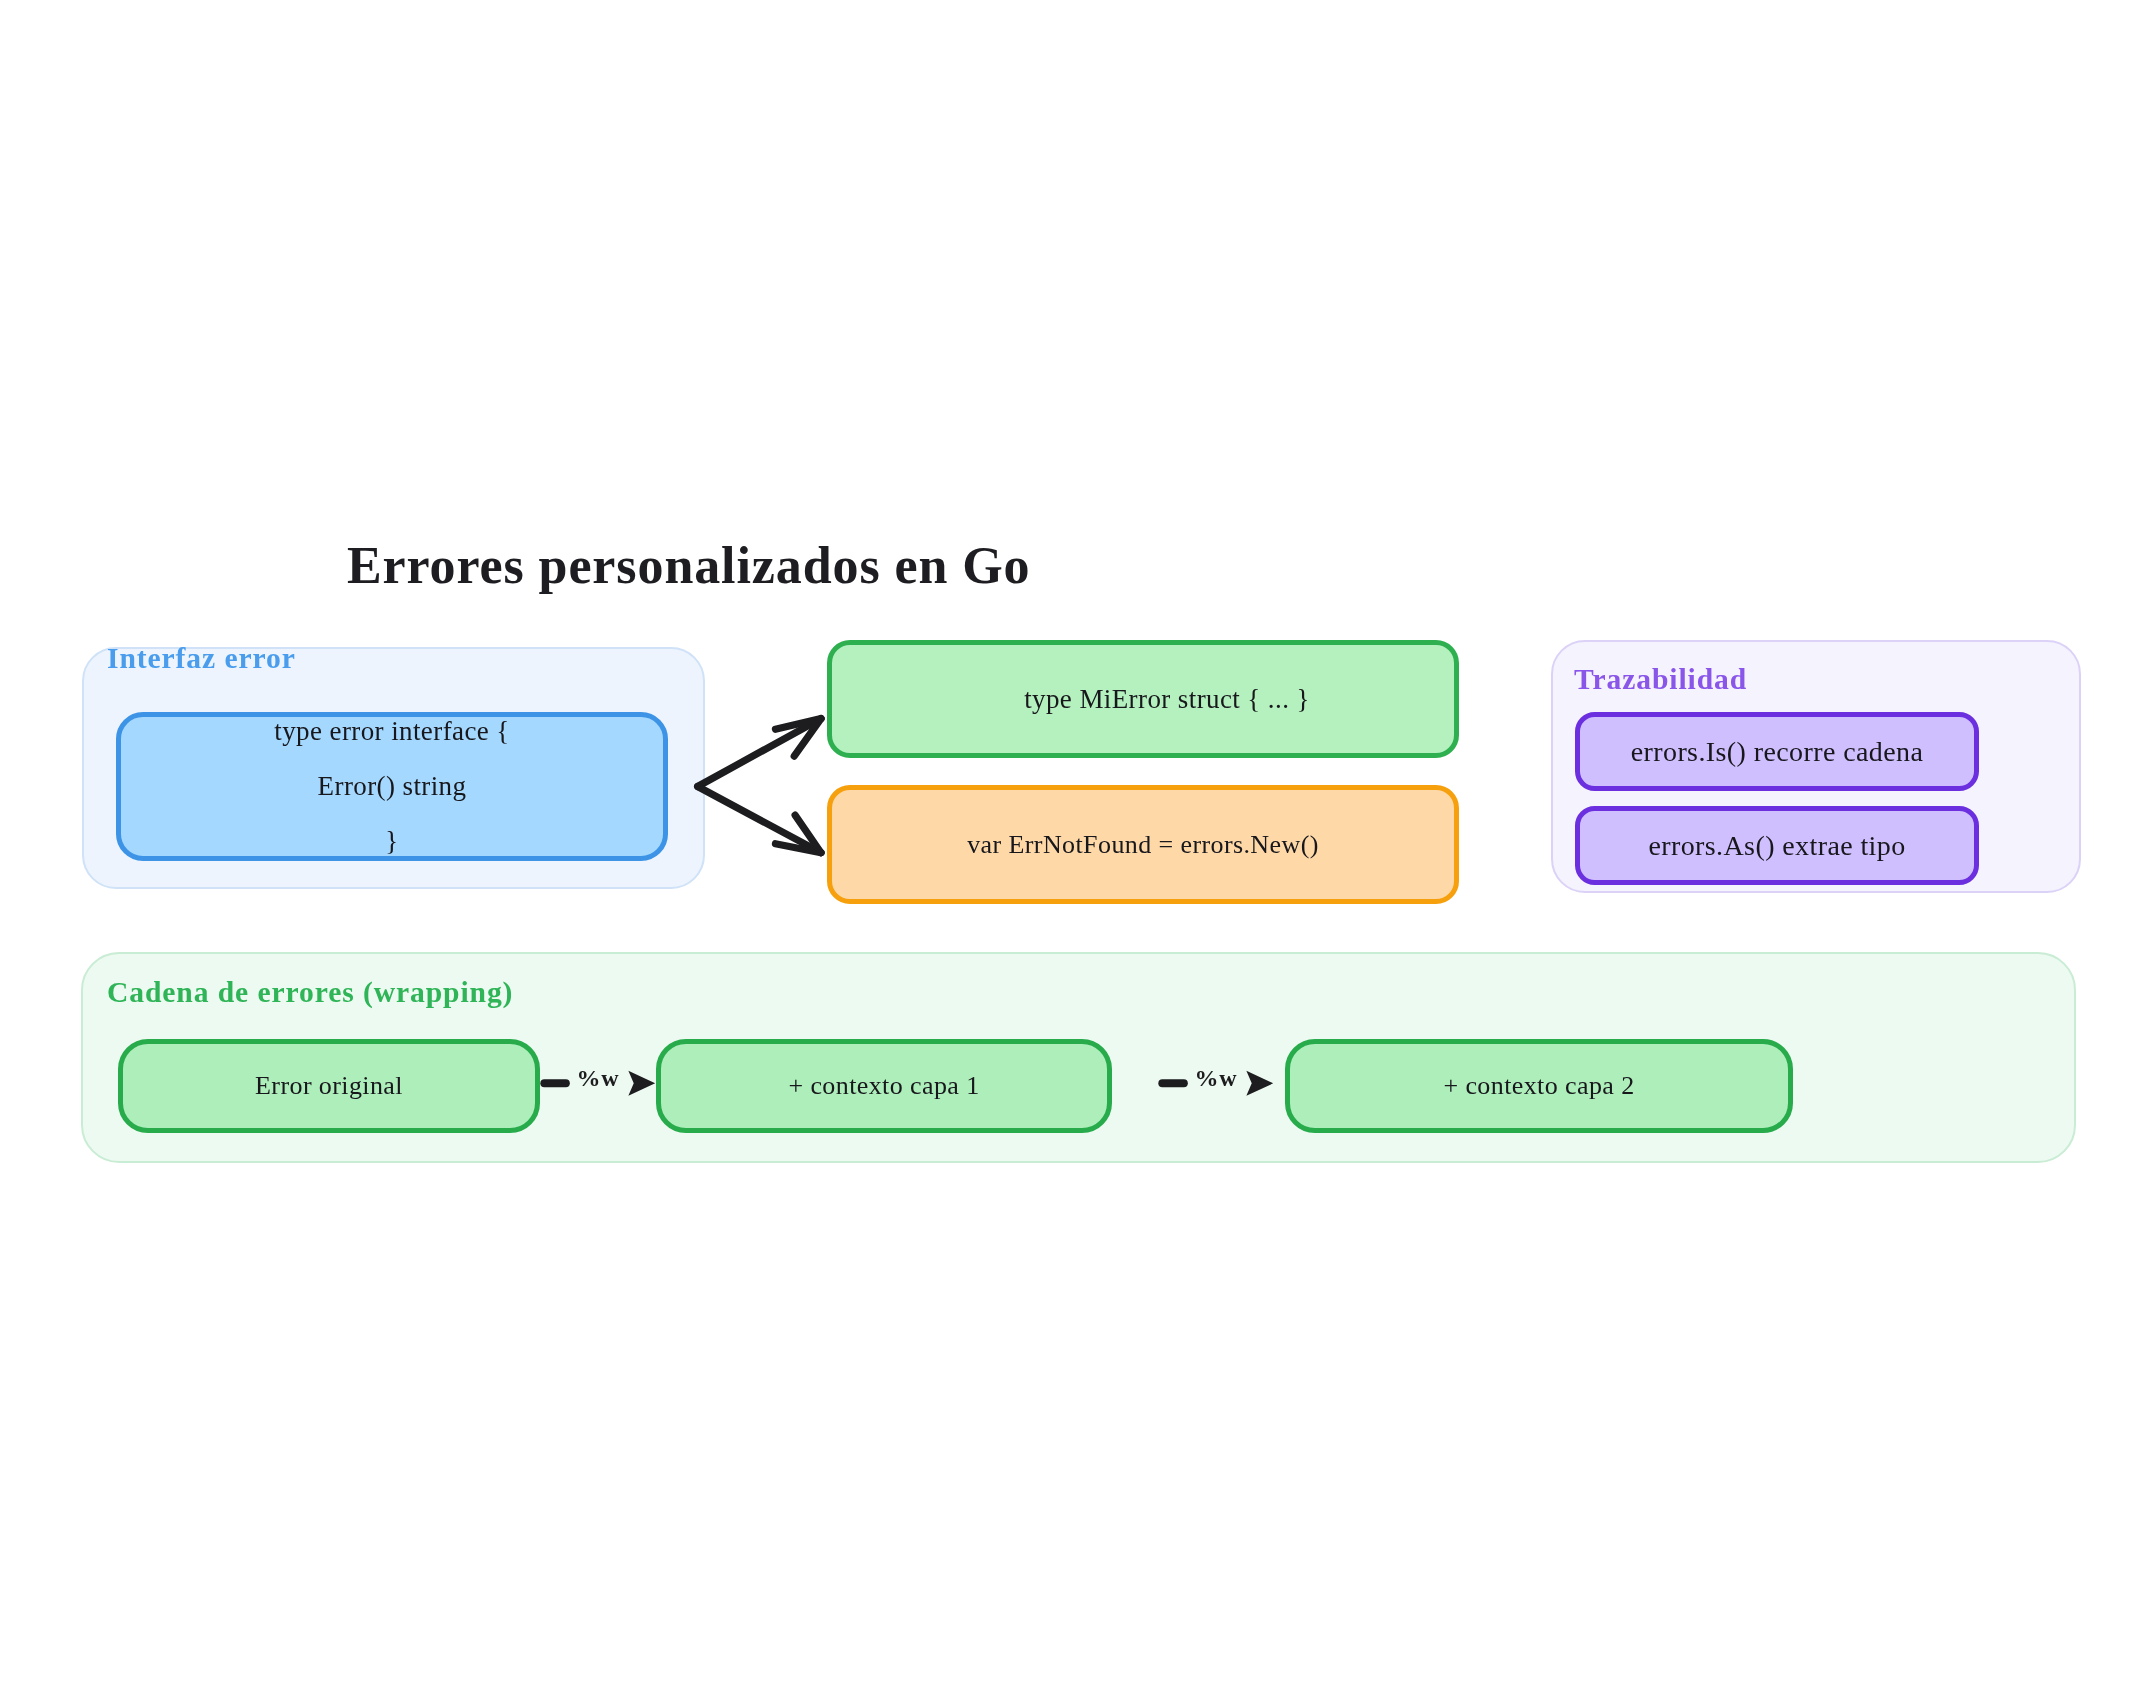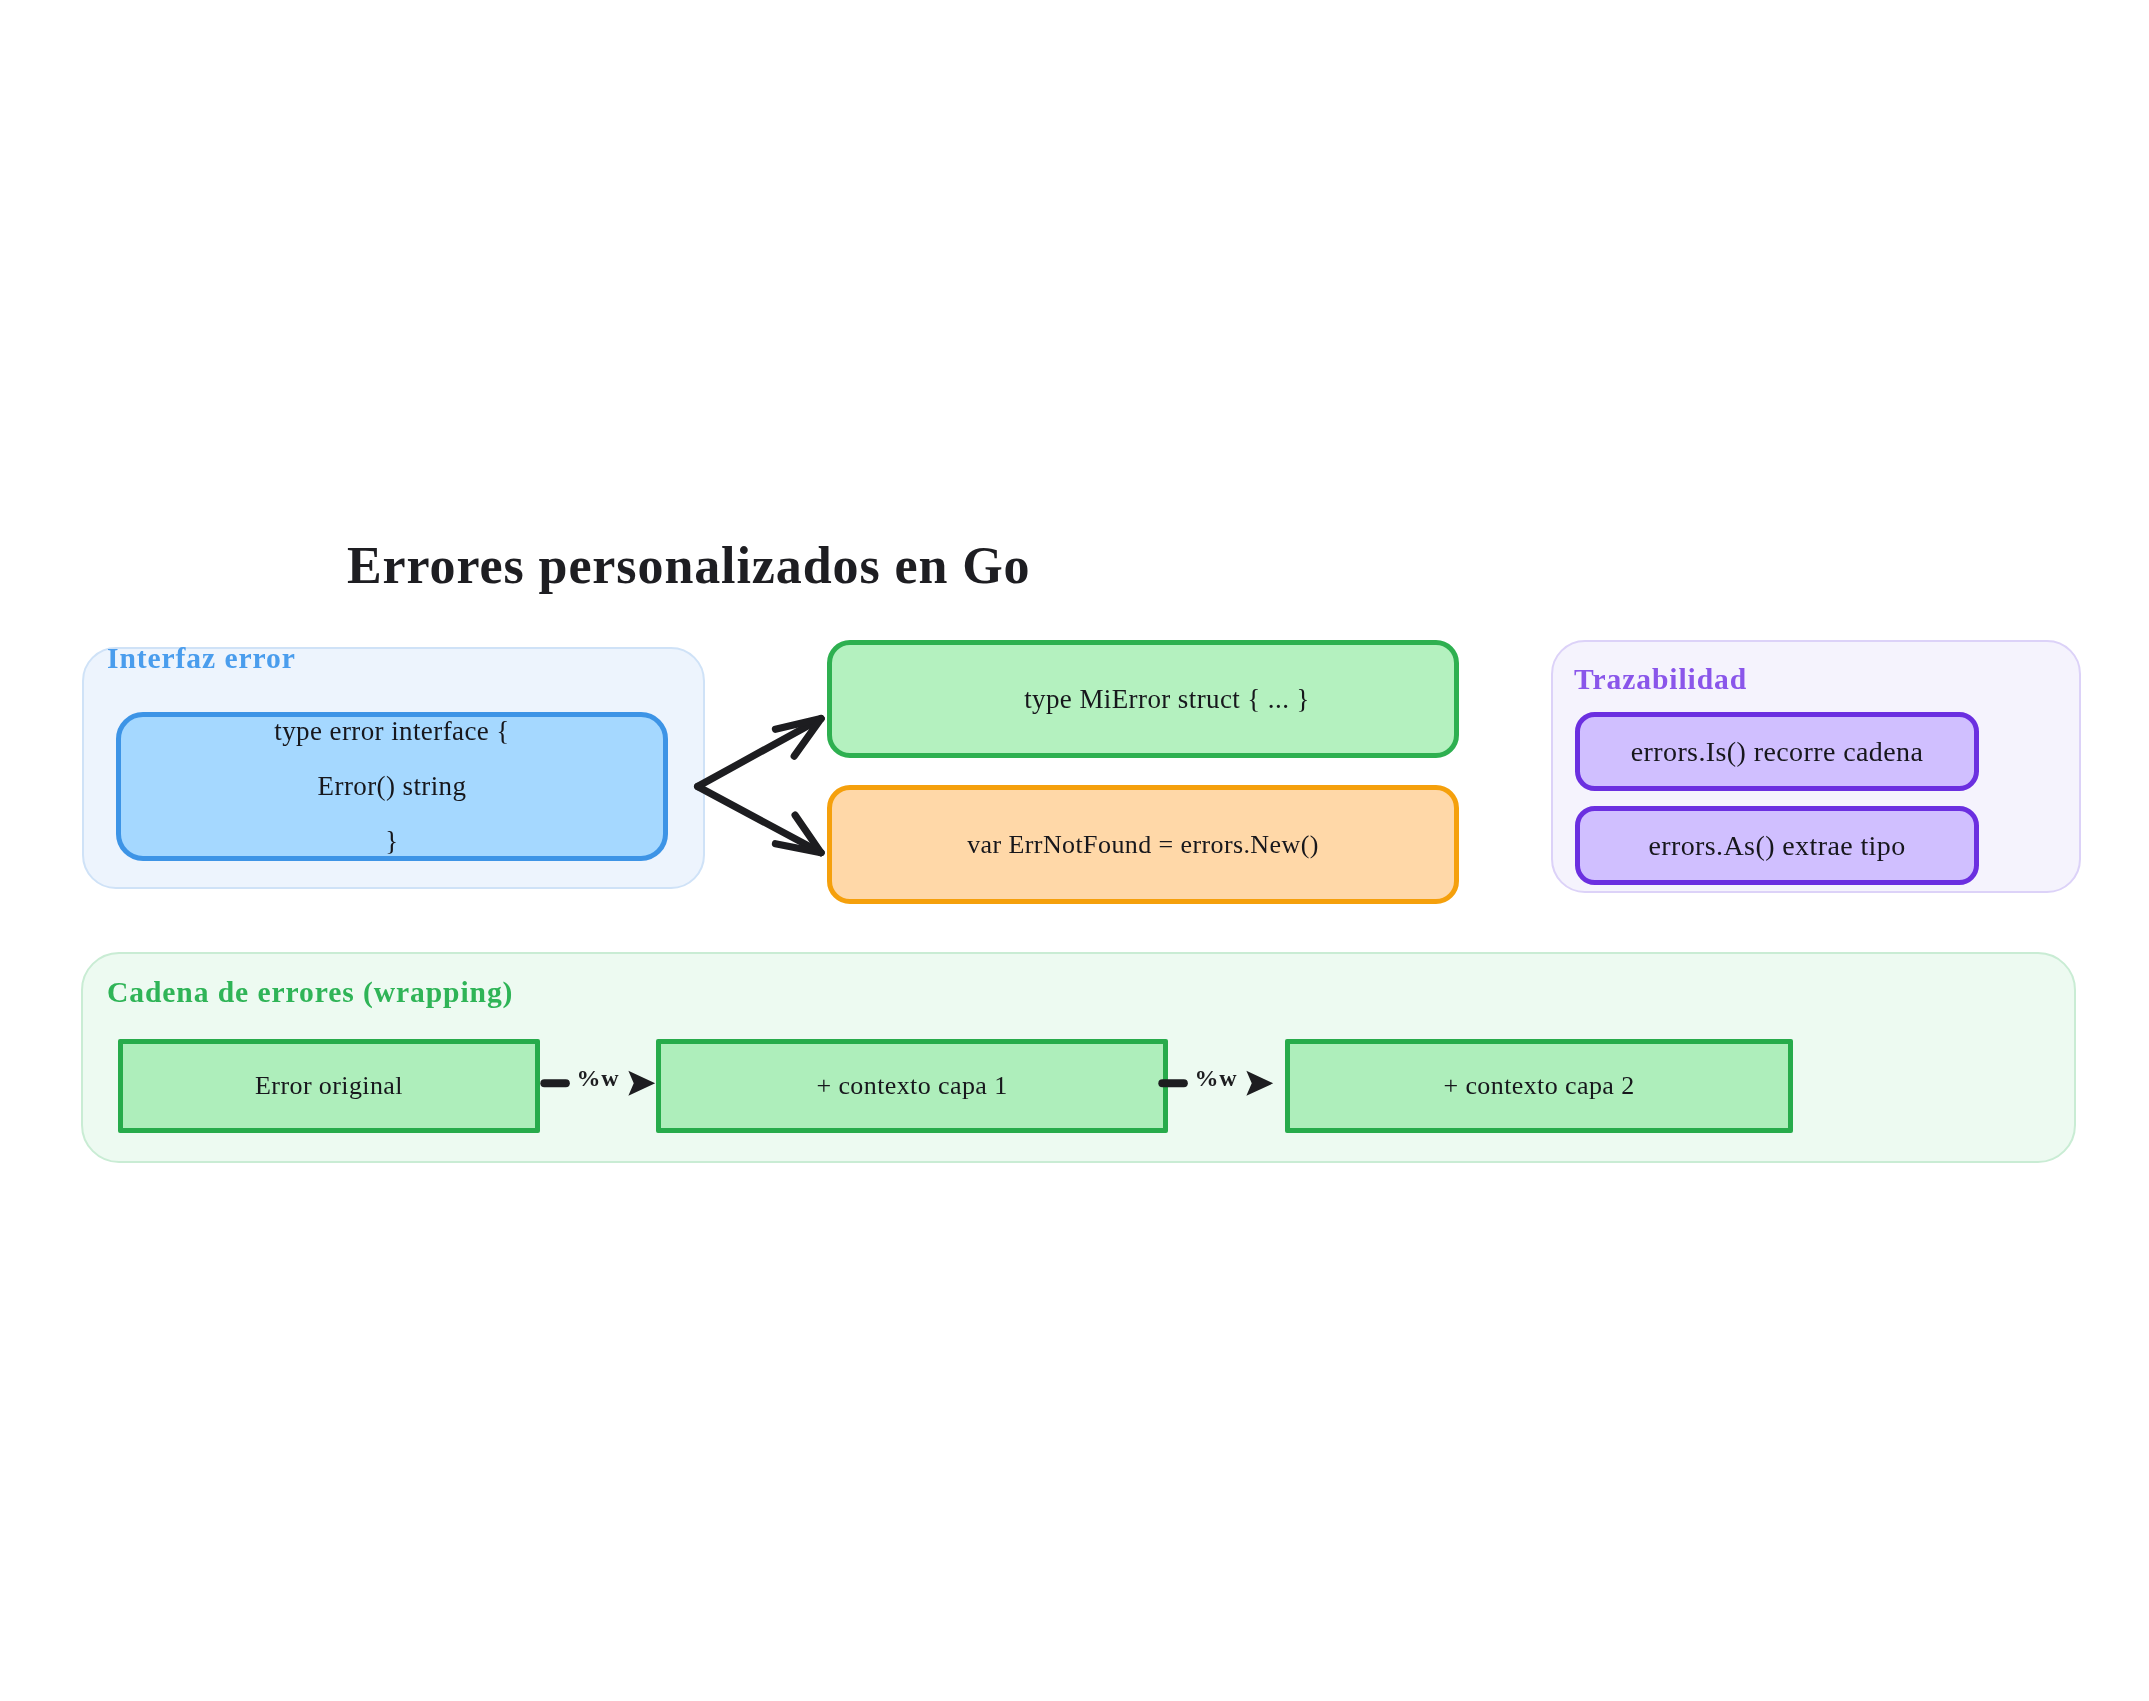--- a/index.html
+++ b/index.html
@@ -69,25 +69,25 @@
   }
   .purple-node {
     background: #d0bfff; border: 5.4px solid #6b2fe0; border-radius: 19.7px;
     left: 1575px; width: 404px; height: 79px; font-size: 28px;
   }
   .purple-node.first  { top: 712px; }
   .purple-node.second { top: 806px; }
 
   .chain-node {
     top: 1039px; height: 94px;
-    background: #aeeebb; border: 5.4px solid #27ab4b; border-radius: 2px;
+    background: #aeeebb; border: 5.4px solid #27ab4b; border-radius: 30px;
     font-size: 26px;
   }
   .chain-node.n1 { left: 118px;  width: 422px; }
-  .chain-node.n2 { left: 656px;  width: 512px; }
+  .chain-node.n2 { left: 656px;  width: 456px; }
   .chain-node.n3 { left: 1285px; width: 508px; }
 
   
   .fork-arrows { left: 686px; top: 697px; width: 152px; height: 179px; }
 
   .wrap-connector { top: 1061px; width: 118px; height: 45px; }
   .wrap-connector.c1 { left: 539px; }
   .wrap-connector.c2 { left: 1157px; }
   .wrap-connector svg { position: absolute; inset: 0; }
   .wrap-label {

